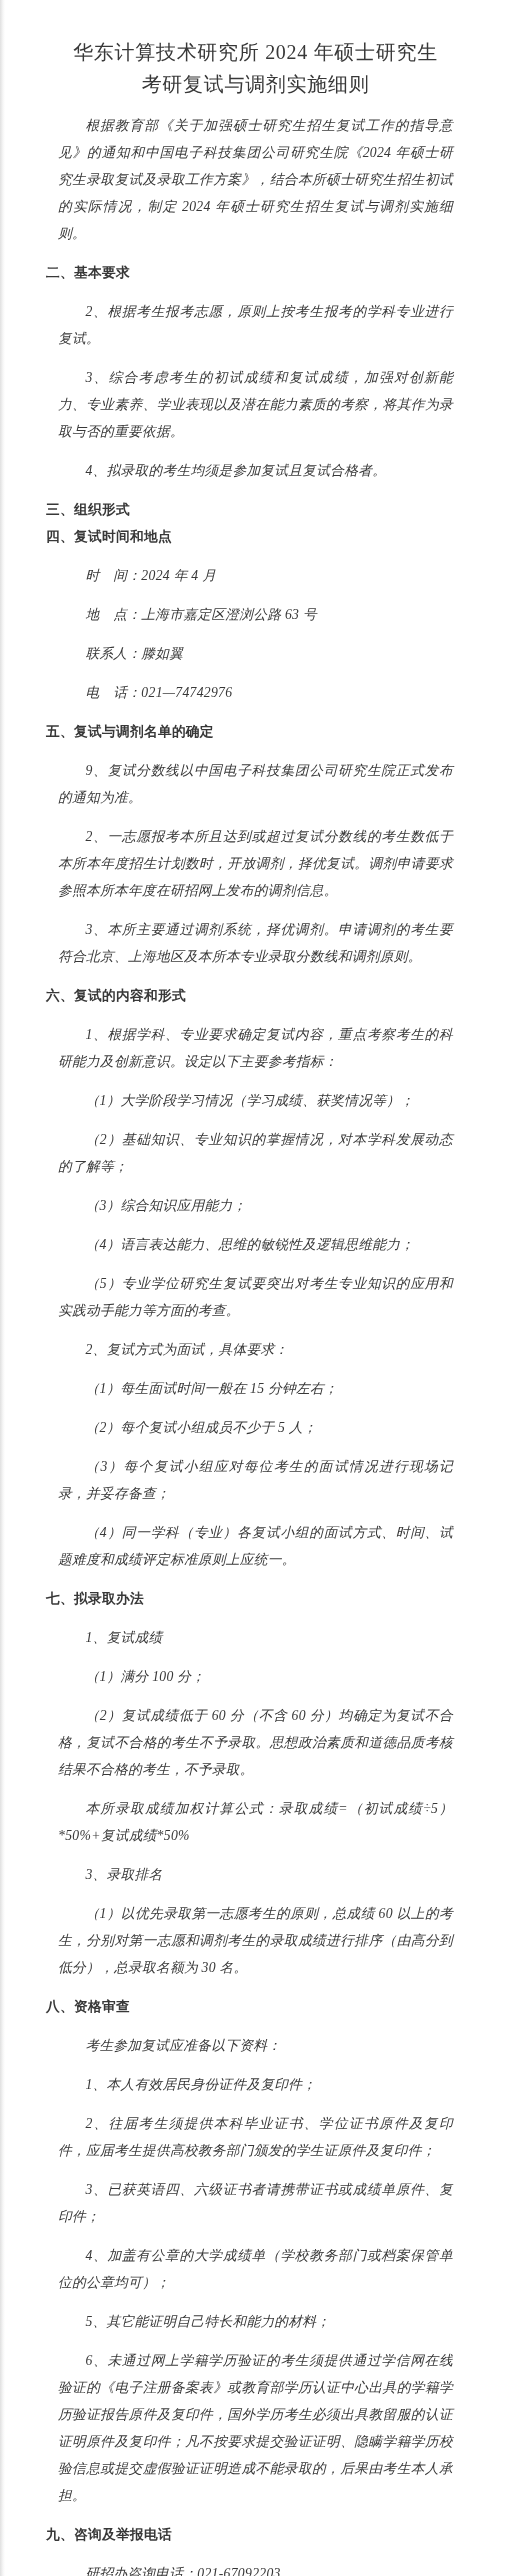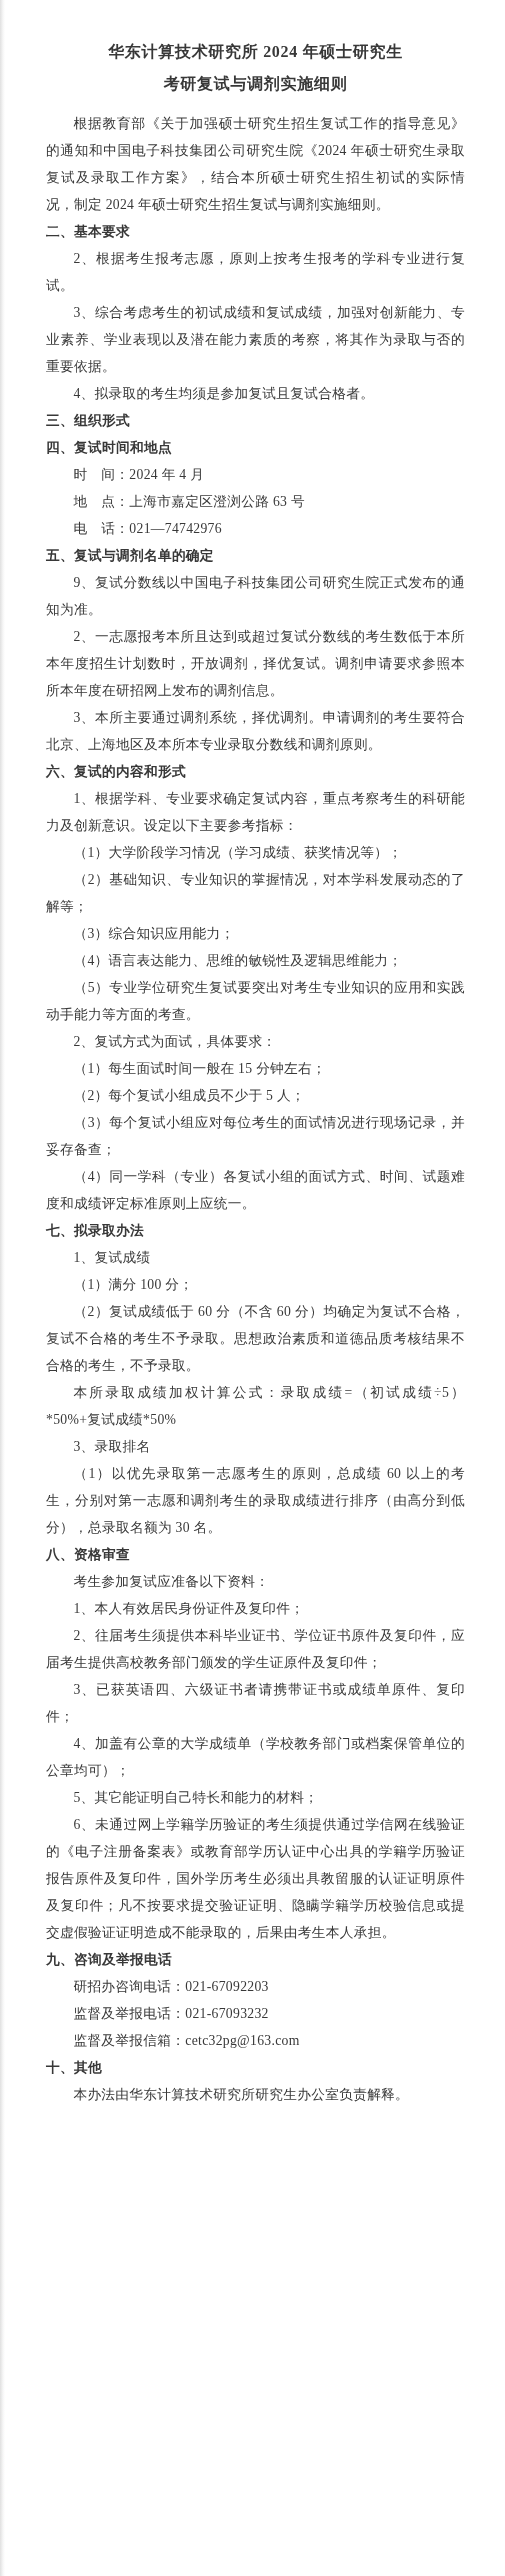--- a/index.html
+++ b/index.html
@@ -22,35 +22,36 @@
     height: 2576px;
     background: linear-gradient(to right, #d8d8d8, #f4f4f4 60%, #ffffff);
     opacity: 0.8;
   }
   .page {
     padding: 36px 40px 43px 46px;
   }
   .doc-title {
     margin: 0 0 10px 0;
     text-align: center;
-    font-size: 16px;
-    font-weight: bold;
+    font-size: 20px;
+    font-weight: normal;
     line-height: 32px;
     letter-spacing: 0.7px;
   }
   .doc-title .title-line { display: block; }
   .body-text {
     font-size: 13.7px;
     line-height: 27px;
     letter-spacing: 0.3px;
     text-align: justify;
   }
   .para {
-    margin: 0;
+    margin: 12px;
     text-indent: 2em;
+    font-style: italic;
   }
   .heading {
     margin: 0;
     font-weight: bold;
     text-indent: 0;
   }
 </style>
 </head>
 <body>
 
@@ -72,20 +73,21 @@
           <p class="para">3、综合考虑考生的初试成绩和复试成绩，加强对创新能力、专业素养、学业表现以及潜在能力素质的考察，将其作为录取与否的重要依据。</p>
           <p class="para">4、拟录取的考生均须是参加复试且复试合格者。</p>
         </section>
         <section>
           <p class="heading">三、组织形式</p>
         </section>
         <section>
           <p class="heading">四、复试时间和地点</p>
           <p class="para">时　间：2024 年 4 月</p>
           <p class="para">地　点：上海市嘉定区澄浏公路 63 号</p>
+          <p class="para">联系人：滕如翼</p>
           <p class="para">电　话：021—74742976</p>
         </section>
         <section>
           <p class="heading">五、复试与调剂名单的确定</p>
           <p class="para">9、复试分数线以中国电子科技集团公司研究生院正式发布的通知为准。</p>
           <p class="para">2、一志愿报考本所且达到或超过复试分数线的考生数低于本所本年度招生计划数时，开放调剂，择优复试。调剂申请要求参照本所本年度在研招网上发布的调剂信息。</p>
           <p class="para">3、本所主要通过调剂系统，择优调剂。申请调剂的考生要符合北京、上海地区及本所本专业录取分数线和调剂原则。</p>
         </section>
         <section>
           <p class="heading">六、复试的内容和形式</p>

